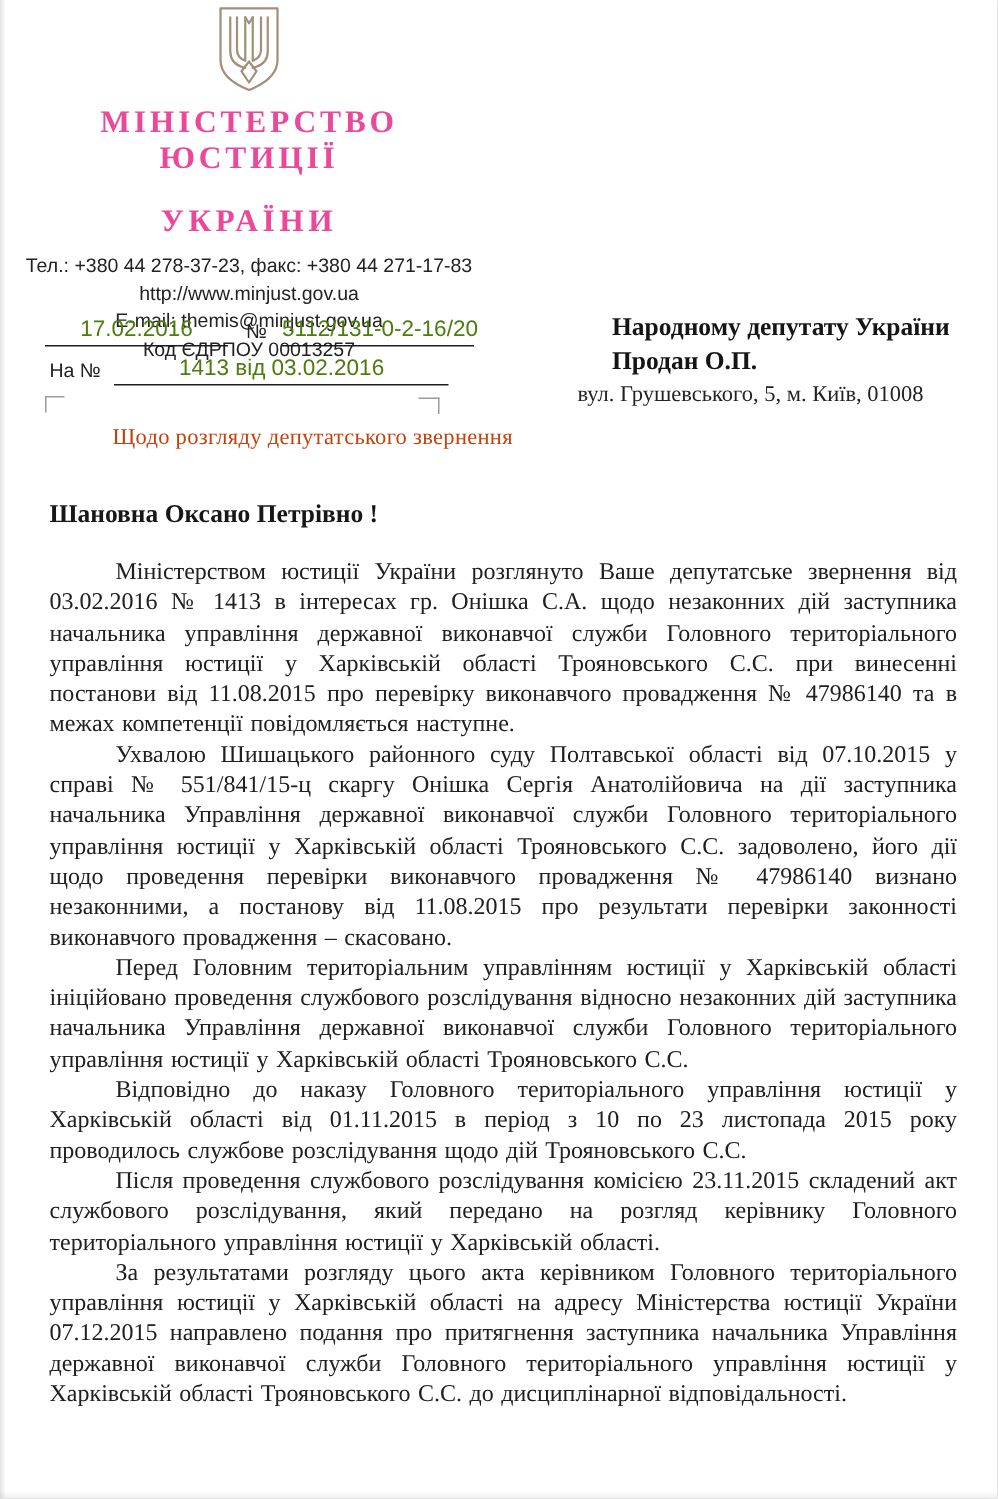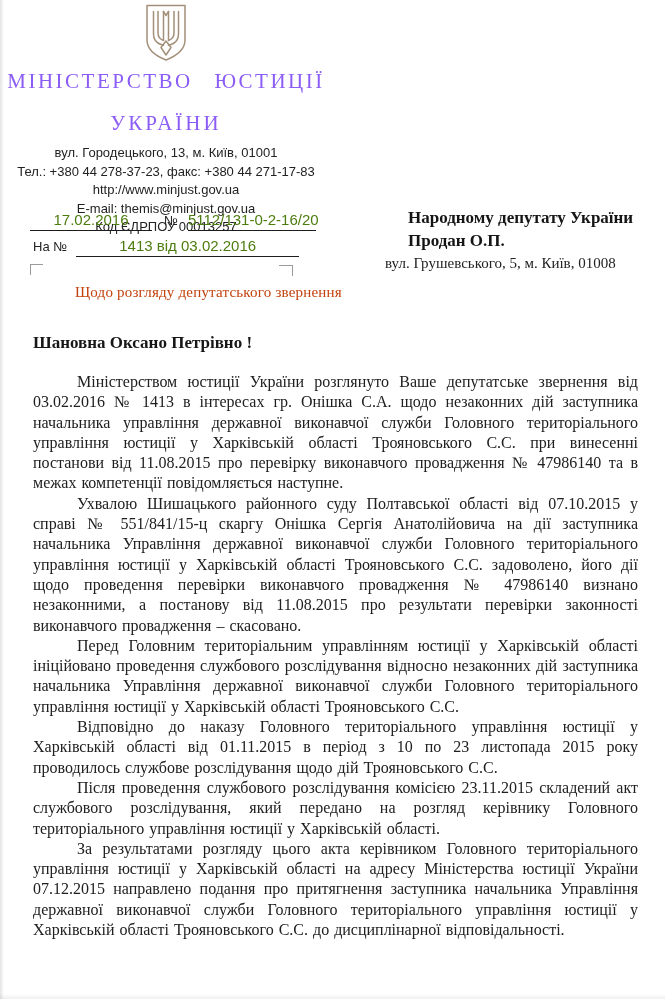--- a/index.html
+++ b/index.html
@@ -25,24 +25,24 @@
     pointer-events:none;
   }
 
   
   .letterhead {
     position:absolute; left:0; top:0; width:332px;
     text-align:center;
   }
   .emblem { display:block; margin:3px auto 0; }
   .org-name {
-    font-weight:normal;
+    font-weight:bold;
     font-size:21px; line-height:24px;
     letter-spacing:2.5px;
-    color:#8b5cf6;
+    color:#ec4899;
   }
   .org-name.line1 { margin-top:6px; word-spacing:14px; }
   .org-name.line2 { margin-top:18px; letter-spacing:3px; }
   .contact {
     margin-top:9px;
     font-family:"Liberation Sans", sans-serif;
     font-size:13px; line-height:18.6px;
     color:#222;
   }
 
@@ -116,21 +116,20 @@
         <path d="M19.5,8.5 V37"></path>
         <path d="M24.5,8.5 V37"></path>
         <path d="M19.5,8.5 L22,12.5 L24.5,8.5"></path>
 
         <path d="M22,38 L27,44.5 L22,52 L17,44.5 Z"></path>
       </g>
     </svg>
     <div class="org-name line1">МІНІСТЕРСТВО ЮСТИЦІЇ</div>
     <div class="org-name line2">УКРАЇНИ</div>
     <div class="contact">
-      <div>вул. Городецького, 13, м. Київ, 01001</div>
       <div>Тел.: +380 44 278-37-23, факс: +380 44 271-17-83</div>
       <div>http://www.minjust.gov.ua</div>
       <div>E-mail: themis@minjust.gov.ua</div>
       <div>Код ЄДРПОУ 00013257</div>
     </div>
   </header>
 
   <div class="recipient">
     <div class="r-bold">Народному депутату України</div>
     <div class="r-bold">Продан О.П.</div>

